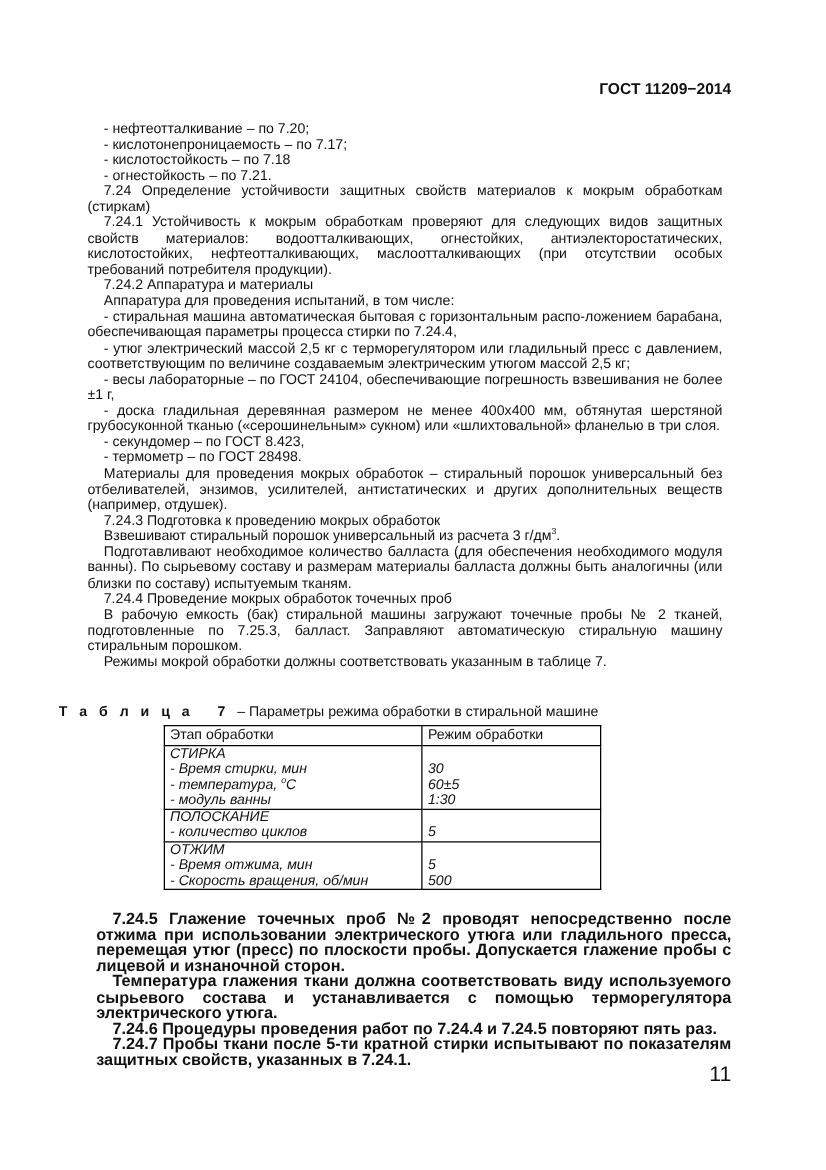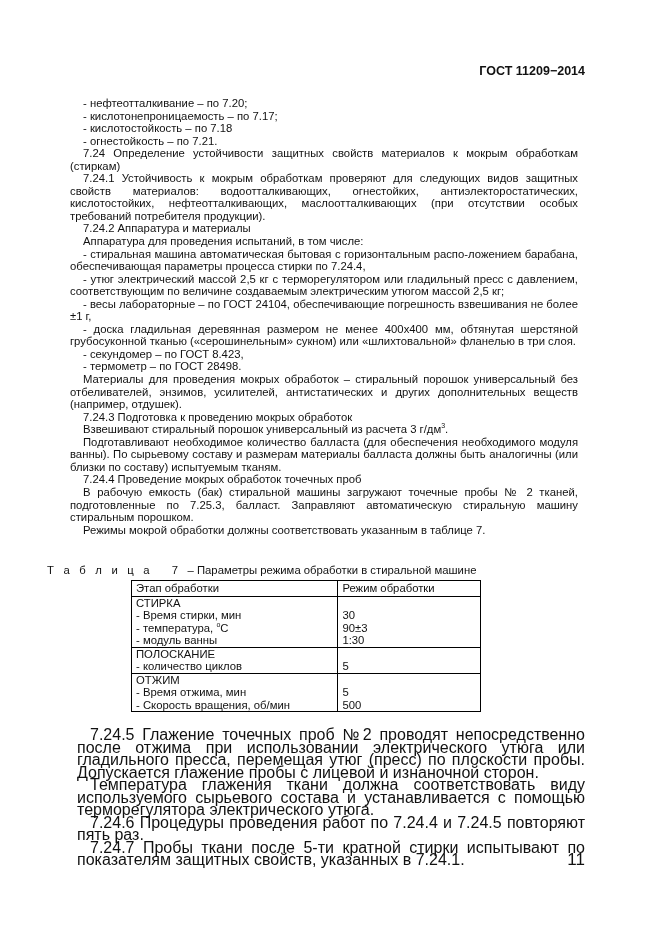--- a/index.html
+++ b/index.html
@@ -3,30 +3,30 @@
 <meta charset="utf-8">
 <style>
   html, body { margin: 0; padding: 0; background: #ffffff; }
   body { width: 661px; height: 936px; position: relative; overflow: hidden;
          font-family: "Liberation Sans", sans-serif; color: #111; }
   .page-header { position: absolute; top: 64px; right: 76px; font-weight: bold; font-size: 12.5px; }
   .body { position: absolute; left: 70px; top: 97px; width: 508px; font-size: 11.3px; line-height: 12.55px; }
   .body p { margin: 0; text-align: justify; }
   .body p.ind { text-indent: 13px; }
   .table-caption { position: absolute; left: 47px; top: 564px; font-size: 11.3px; white-space: pre; }
-  .table-caption .spaced { letter-spacing: 3.2px; }
+  .table-caption .spaced { letter-spacing: 3.2px; font-weight: bold; }
   table.t7 { position: absolute; left: 131px; top: 580px; width: 350px; border-collapse: collapse;
              font-size: 11.3px; line-height: 12.5px; }
   table.t7 td, table.t7 th { border: 1.5px solid #000; padding: 0 4px; vertical-align: top; font-weight: normal; }
   table.t7 th { text-align: left; padding-top: 1px; padding-bottom: 1px; }
   table.t7 td.c2 { text-align: left; }
-  table.t7 .line { display: block; }
+  table.t7 .line { display: block; font-style: italic; }
   table.t7 col.c1 { width: 207px; }
   table.t7 col.c2 { width: 143px; }
-  .body2 { position: absolute; left: 77px; top: 729px; width: 508px; font-size: 16px; line-height: 12.55px; }
+  .body2 { position: absolute; left: 77px; top: 729px; width: 508px; font-size: 13px; line-height: 12.55px; font-weight: bold; }
   .body2 p { margin: 0; text-align: justify; }
   .body2 p.ind { text-indent: 13px; }
   .page-number { position: absolute; top: 850px; right: 76px; font-size: 17px; }
   sup { font-size: 7px; vertical-align: 5px; line-height: 0; }
 </style>
 </head>
 <body>
 
 <div class="page-header">ГОСТ 11209−2014</div>
 
@@ -69,21 +69,21 @@
   <tr>
     <td>
       <span class="line">СТИРКА</span>
       <span class="line">- Время стирки, мин</span>
       <span class="line"><span>- температура, </span><sup>о</sup><span>С</span></span>
       <span class="line">- модуль ванны</span>
     </td>
     <td class="c2">
       <span class="line">&nbsp;</span>
       <span class="line">30</span>
-      <span class="line">90±3</span>
+      <span class="line">60±5</span>
       <span class="line">1:30</span>
     </td>
   </tr>
   <tr>
     <td>
       <span class="line">ПОЛОСКАНИЕ</span>
       <span class="line">- количество циклов</span>
     </td>
     <td class="c2">
       <span class="line">&nbsp;</span>

